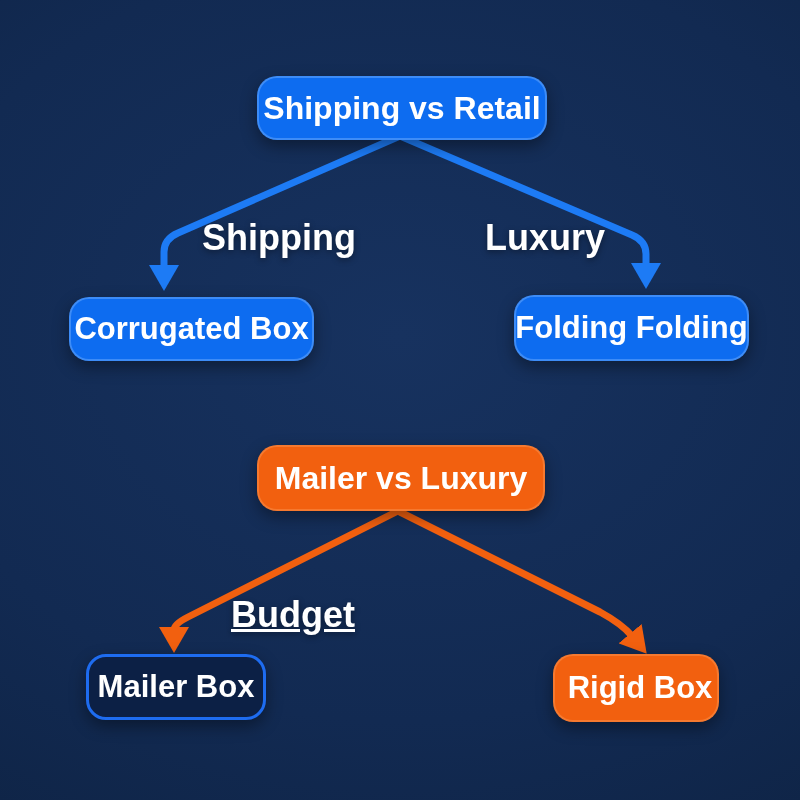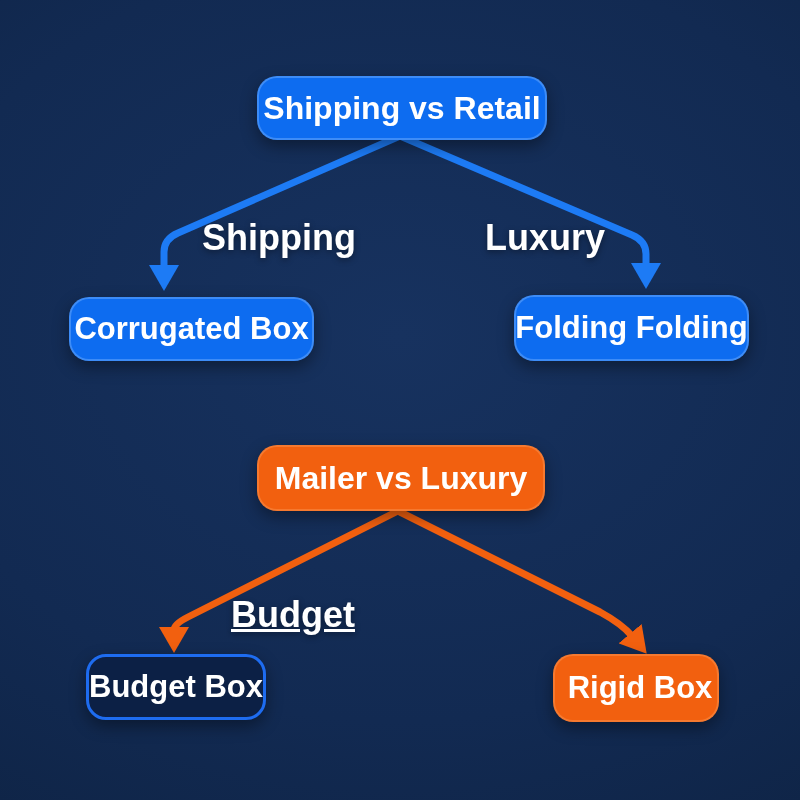--- a/index.html
+++ b/index.html
@@ -70,19 +70,19 @@
     <span>Folding Folding</span>
   </div>
 
   <div class="node orange root-node" style="left:257px;top:445px;width:288px;height:66px;">
     <span>Mailer vs Luxury</span>
   </div>
 
   <div class="edge-label" style="left:293px;top:615px;text-decoration:underline;">Budget</div>
 
   <div class="node navy leaf-node" style="left:86px;top:654px;width:180px;height:66px;">
-    <span>Budget Box</span>
+    <span>Mailer Box</span>
   </div>
   <div class="node orange leaf-node" style="left:553px;top:654px;width:166px;height:68px;padding-left:8px;">
     <span>Rigid Box</span>
   </div>
 
 </div>
 
 </body></html>

